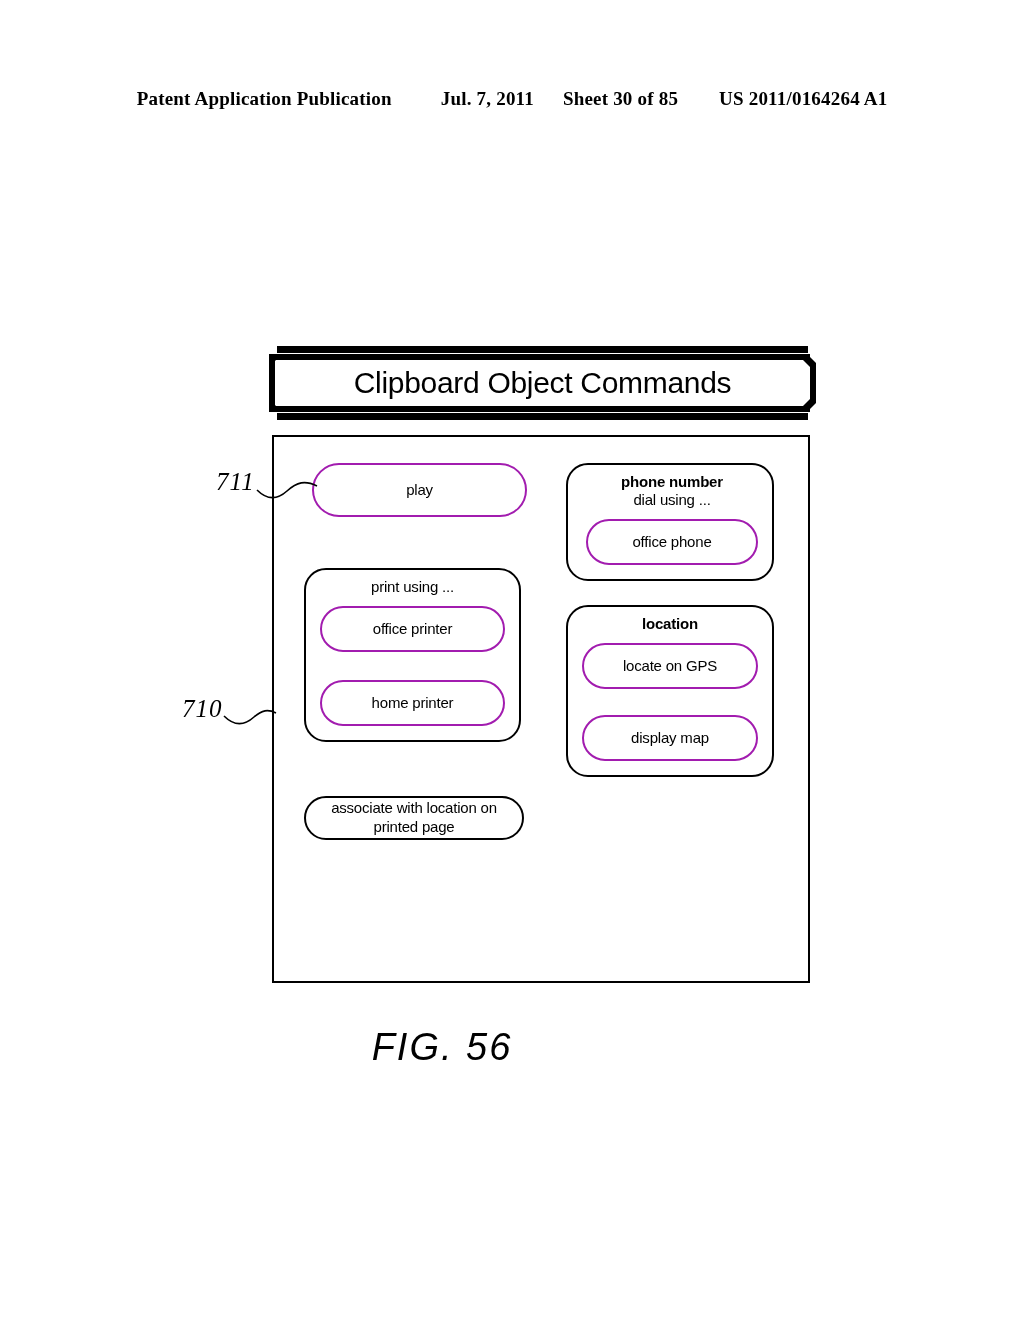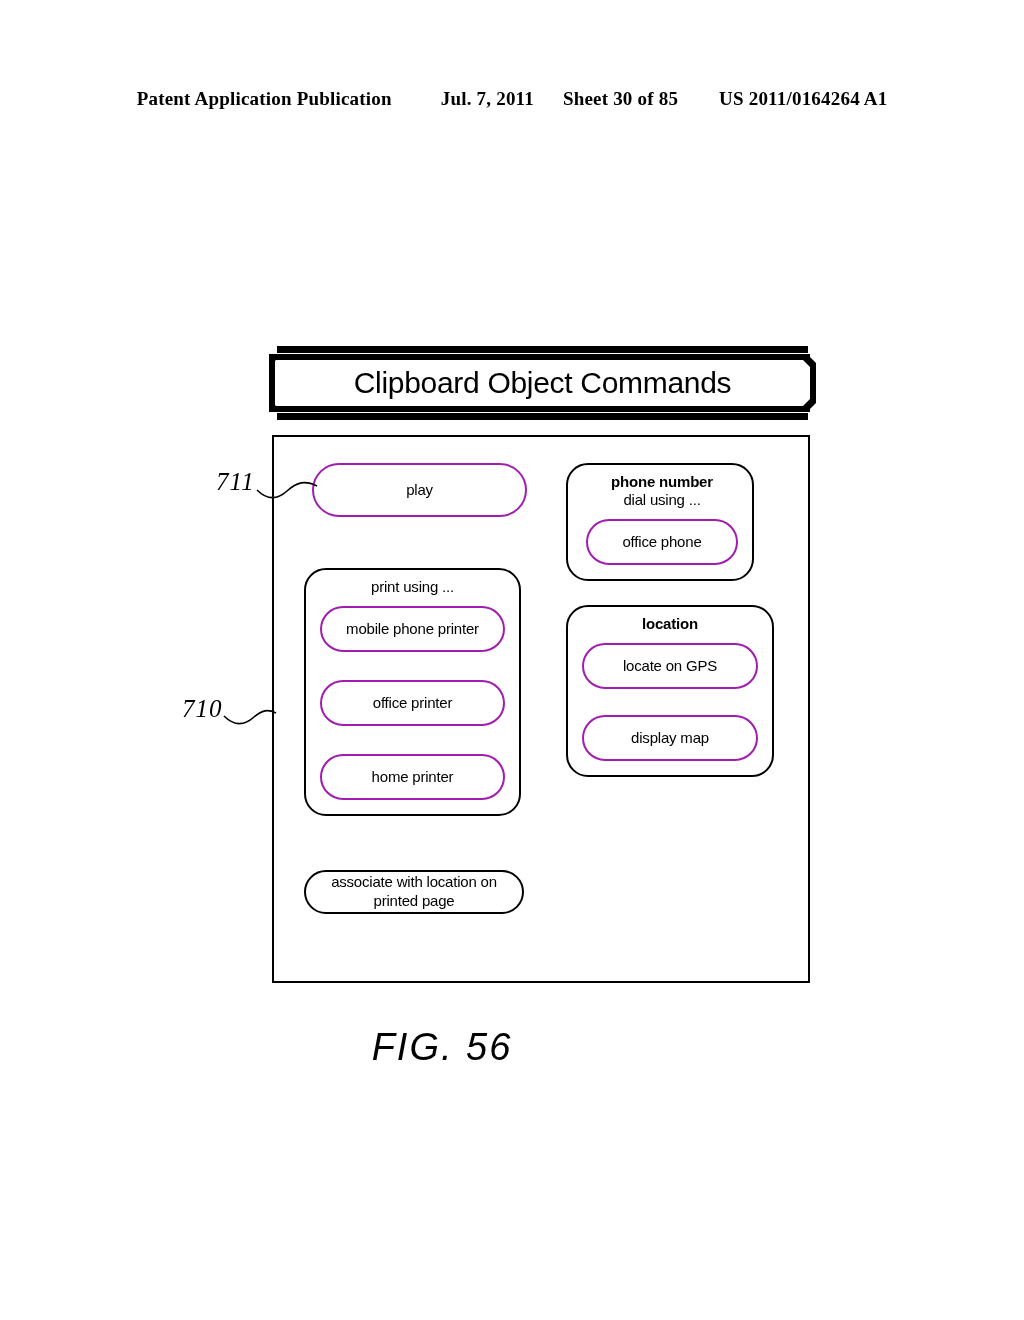--- a/index.html
+++ b/index.html
@@ -169,21 +169,21 @@
 
   
   .btn-play      { width: 215px; height: 54px; margin-left: 8px; }
   .grp-print     { width: 217px; margin-top: 51px; }
   .grp-print .pill { width: 100%; height: 46px; }
   .grp-print .pill + .pill { margin-top: 28px; }
   .grp-print .group-title { margin-bottom: 10px; }
 
   .btn-associate { width: 220px; height: 44px; margin-top: 54px; }
 
-  .grp-phone     { width: 188px; padding-left: 18px; }
+  .grp-phone     { width: 208px; padding-left: 18px; }
   .grp-phone .pill { width: 100%; height: 46px; }
   .grp-phone .pill + .pill { margin-top: 26px; }
   .grp-phone .group-title-wrap { margin-bottom: 10px; }
 
   .grp-location  { width: 208px; margin-top: 24px; }
   .grp-location .pill { width: 100%; height: 46px; }
   .grp-location .pill + .pill { margin-top: 26px; }
   .grp-location .group-title { margin-bottom: 10px; }
 
   
@@ -240,21 +240,20 @@
 </div>
 
 <div class="panel"></div>
 
 <div class="col-left">
 
   <div class="pill btn-play">play</div>
 
   <div class="group grp-print">
     <div class="group-title">print using ...</div>
-    <div class="pill">mobile phone printer</div>
     <div class="pill">office printer</div>
     <div class="pill">home printer</div>
   </div>
 
   <div class="rrect btn-associate">associate with location on printed page</div>
 
 </div>
 
 <div class="col-right">
 

